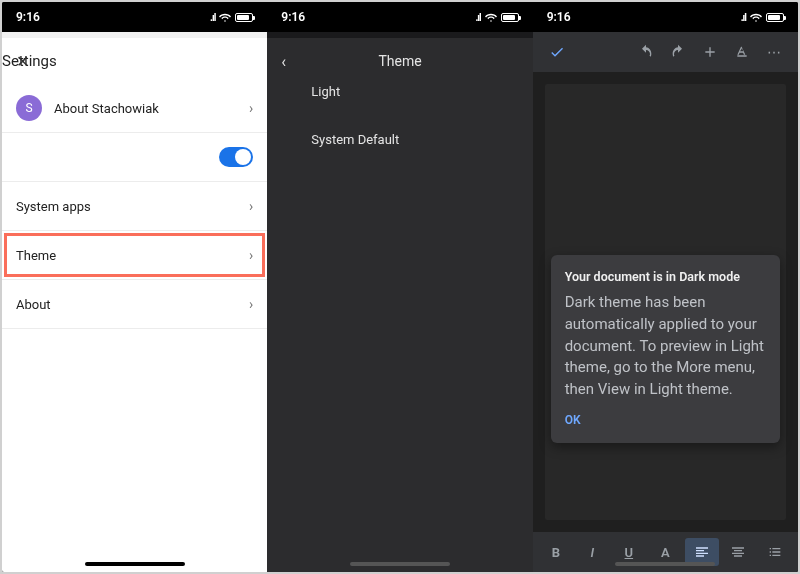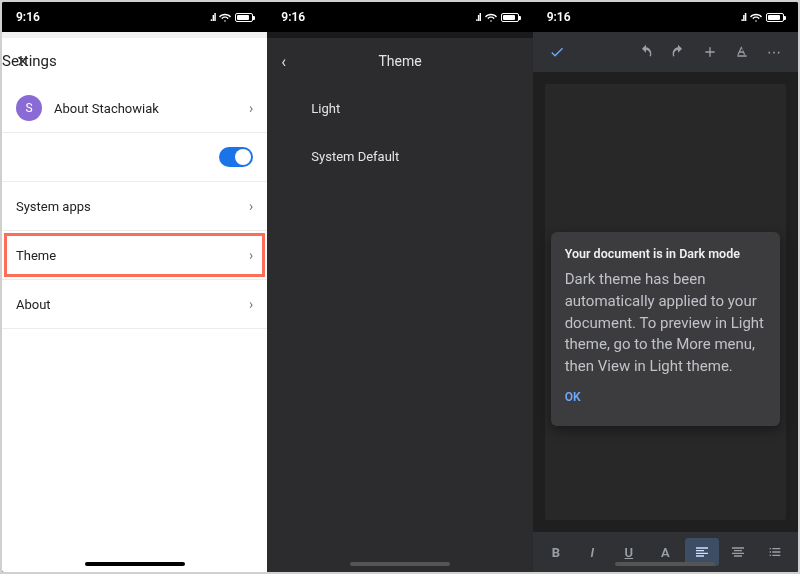--- a/index.html
+++ b/index.html
@@ -77,21 +77,21 @@
   .home-indicator.dark { background:#000;}
   .home-indicator.light { background:#555;}
 
   
   .p2-body { background:#2c2c2e; height: calc(100% - 30px); position:relative; color:#e4e4e4;}
   .p2-topgap { height:6px; background:#1a1a1c;}
   .p2-header { display:flex; align-items:center; height:46px; position:relative;}
   .p2-back { position:absolute; left:14px; color:#e4e4e4; font-size:16px;}
   .p2-title { flex:1; text-align:center; font-size:14px;}
   .drow {
-    display:flex; align-items:center;
+    display:flex; align-items:flex-start;
     padding: 0 18px 0 44px;
     height: 48px;
     font-size: 13px;
     position:relative;
   }
   .drow.selected::before {
     content:"✓"; position:absolute; left:18px; color:#9aa0a6; font-size:13px;
   }
   .highlight-red2 { position:relative; }
   .highlight-red2::after {
@@ -100,22 +100,22 @@
   }
 
   
   .p3-body { background:#1f1f1f; height: calc(100% - 30px); position:relative; color:#e4e4e4;}
   .p3-toolbar { height:40px; background:#303134; display:flex; align-items:center; padding:0 10px; gap:4px;}
   .tb-btn { width:28px; height:28px; display:flex; align-items:center; justify-content:center; color:#9aa0a6; font-size:14px;}
   .tb-spacer { flex:1; }
   .p3-canvas { position:absolute; top:40px; bottom:40px; left:0; right:0; background:#1f1f1f; padding:12px;}
   .doc-page { width:100%; height:100%; background:#282828; border-radius:2px;}
   .popup {
-    position:absolute; left:18px; right:18px; top:200px;
-    background:#3c3c3f; border-radius:6px; padding:14px 14px 22px;
+    position:absolute; left:18px; right:18px; top:223px;
+    background:#3c3c3f; border-radius:6px; padding:14px 14px 16px;
     box-shadow:0 4px 12px rgba(0,0,0,.4);
   }
   .popup-title { font-size:12.5px; font-weight:600; color:#f0f0f0; margin-bottom:8px;}
   .popup-body  { font-size:15px; line-height:1.45; color:#bfc2c7;}
   .popup-ok { color:#6fa8ff; font-size:12px; font-weight:600; margin-top:12px; padding-right:4px;}
   .p3-bottombar {
     position:absolute; left:0; right:0; bottom:0; height:40px;
     background:#303134; display:flex; align-items:center; padding:0 6px; gap:2px;
   }
   .bb-btn { flex:1; height:28px; display:flex; align-items:center; justify-content:center; color:#9aa0a6; font-size:13px; font-weight:600;}

